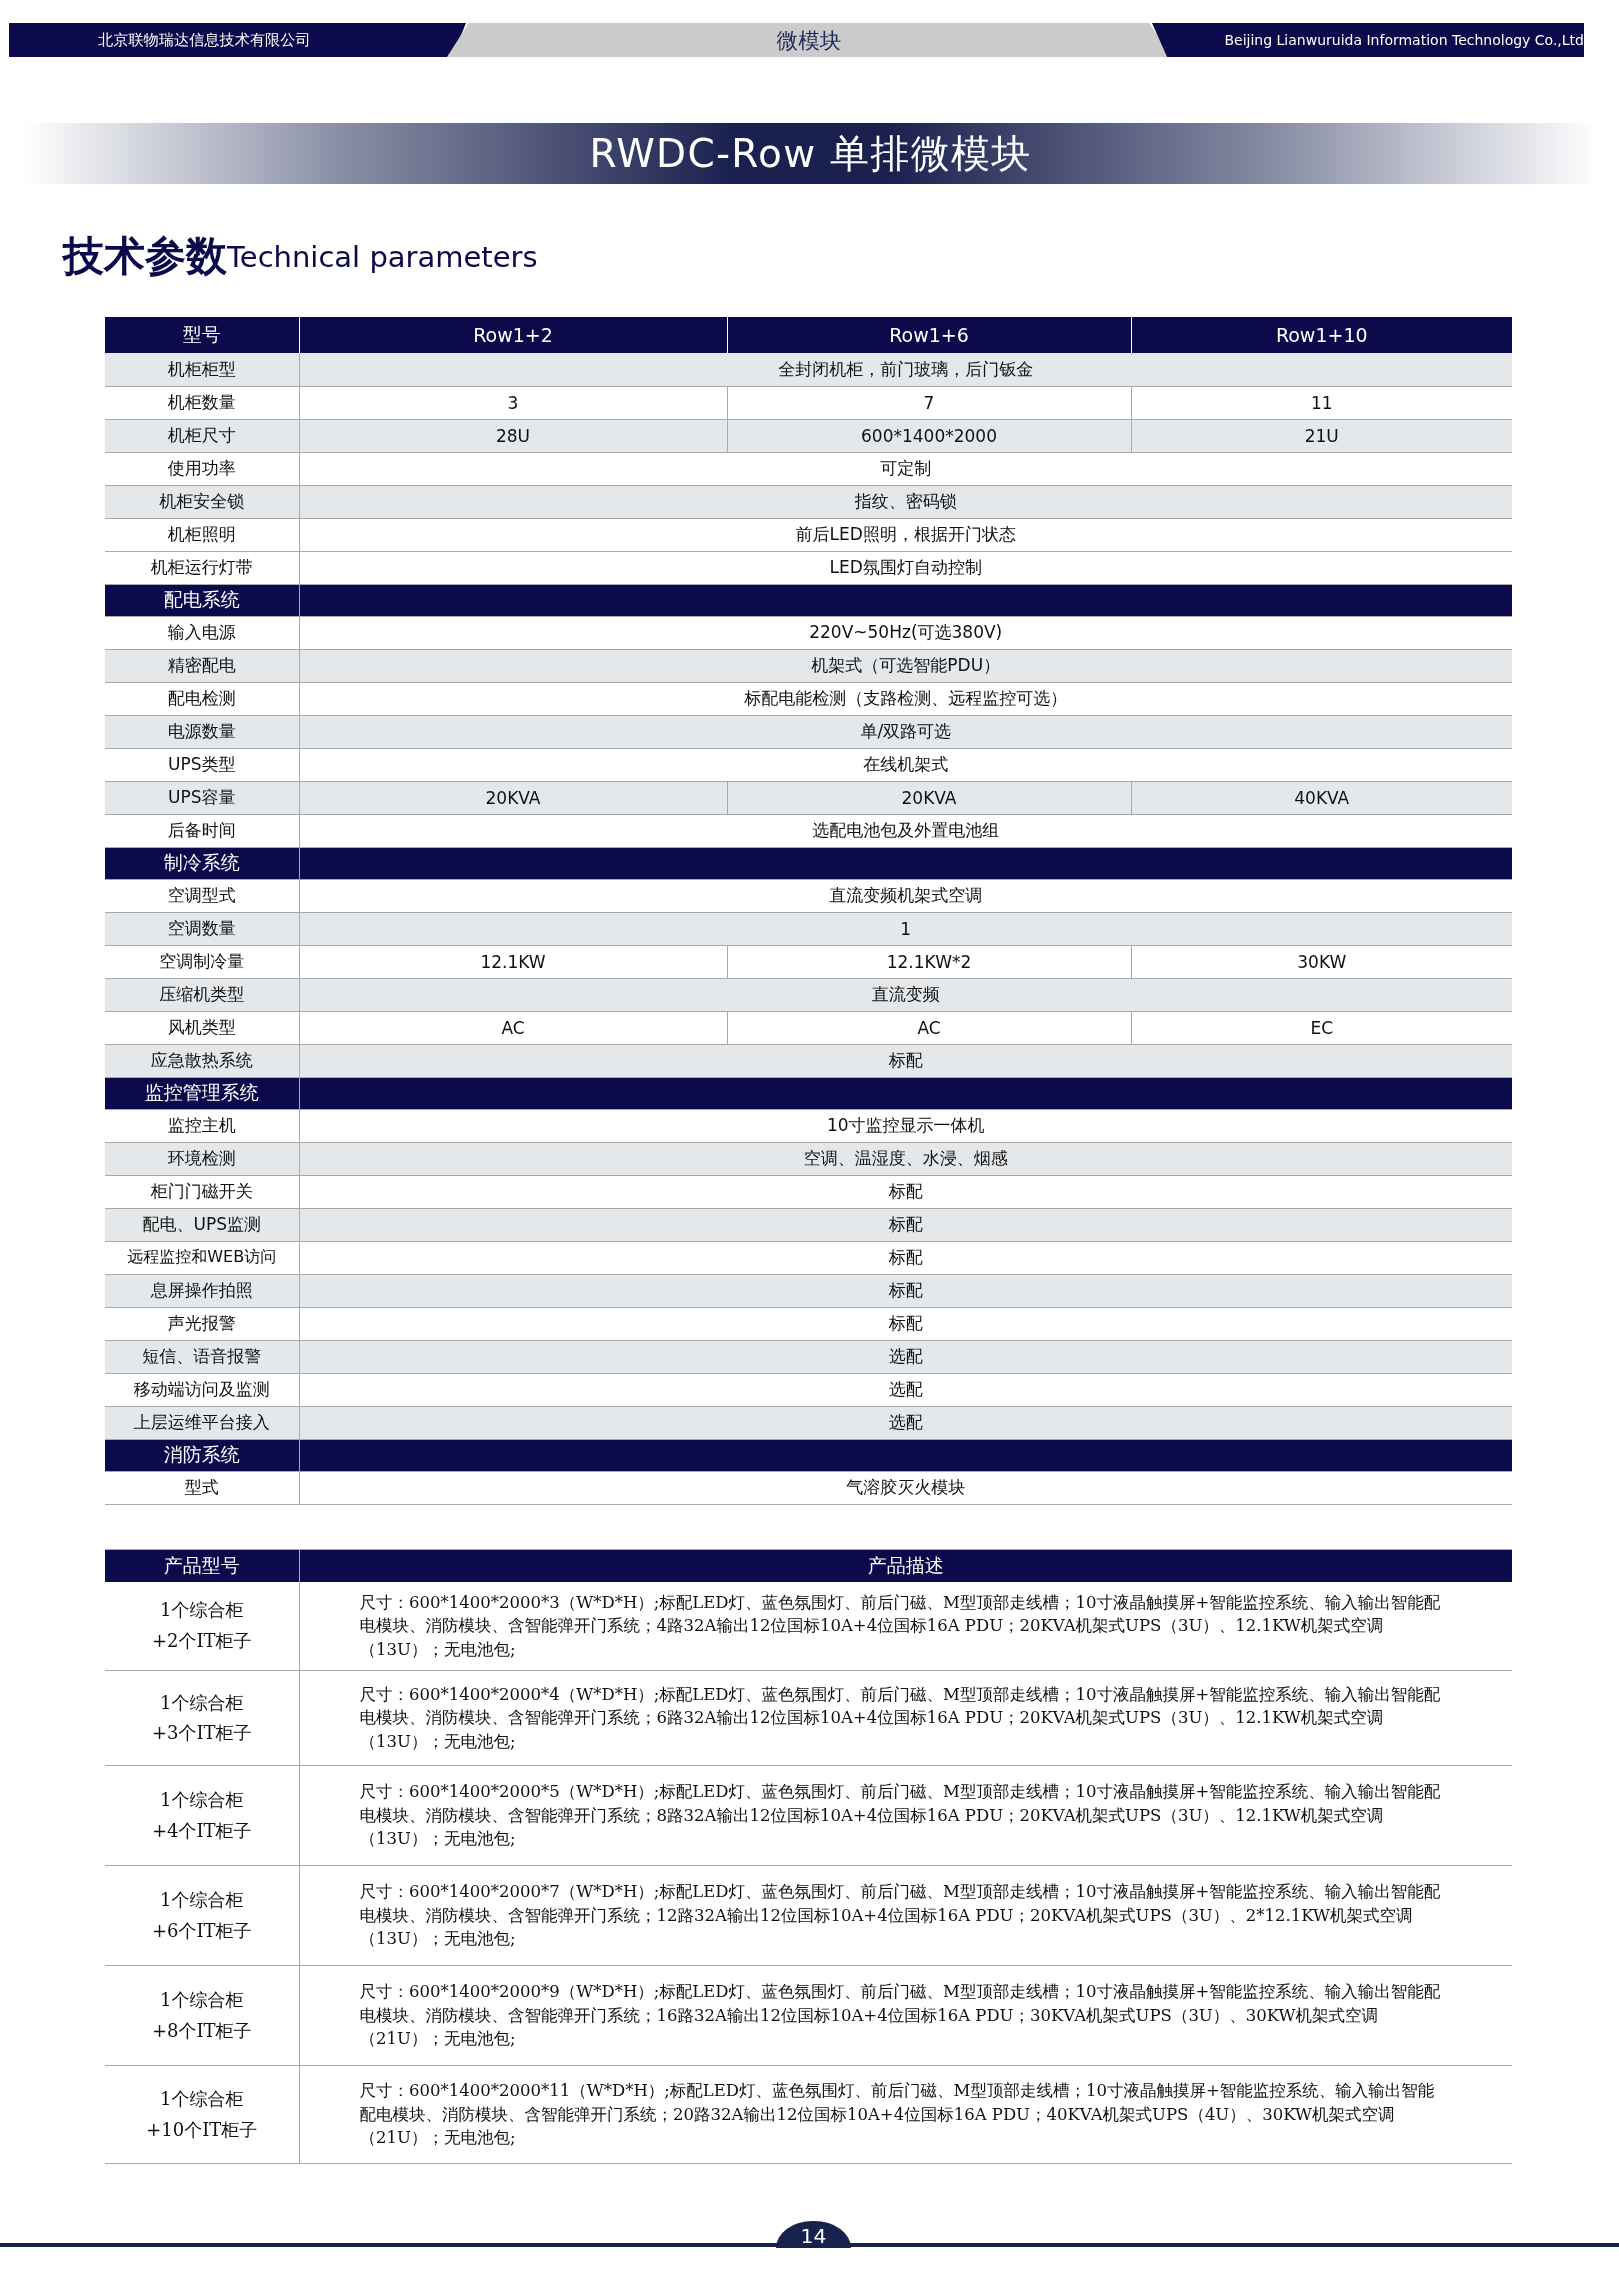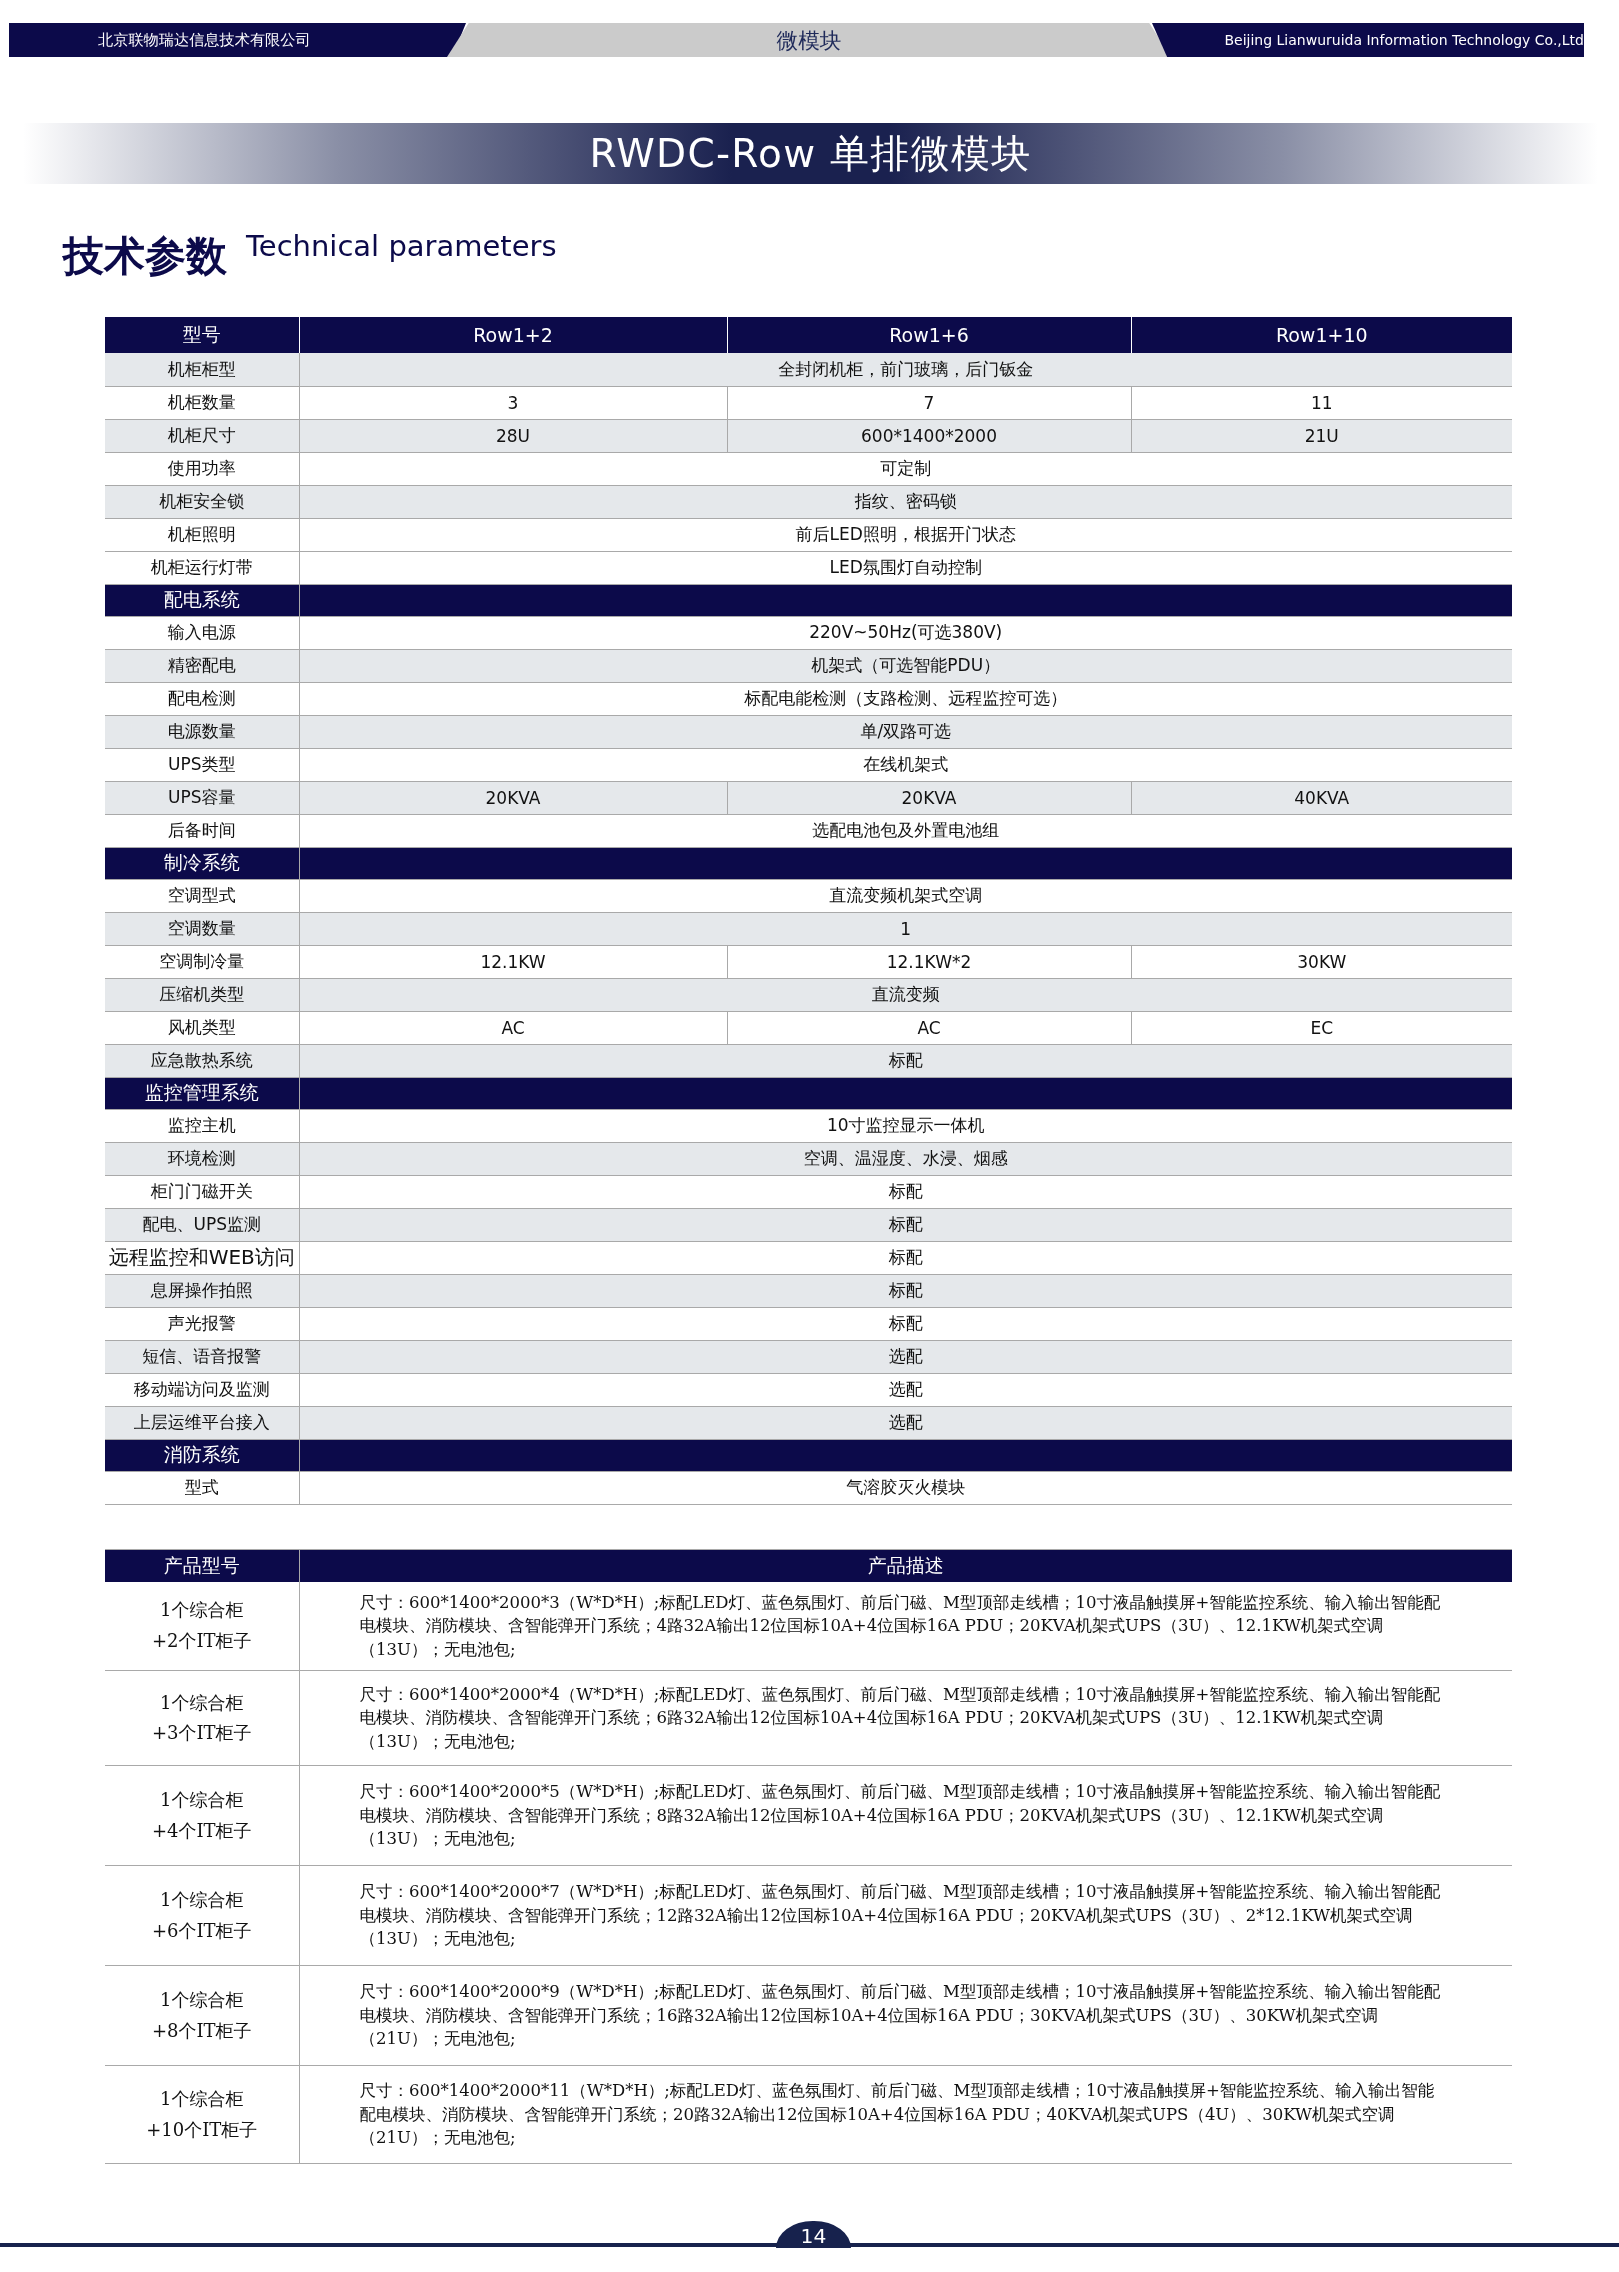--- a/index.html
+++ b/index.html
@@ -17,21 +17,21 @@
   .tb-right { position: absolute; left: 1143px; top: 0; width: 432px; height: 34px; background: #0c0a4a;
     clip-path: polygon(0 0, 100% 0, 100% 100%, 3.5% 100%); color: #fff; font-size: 14px;
     display: flex; align-items: center; justify-content: flex-end; }
 
   
   .title-bar { position: absolute; top: 123px; left: 23px; width: 1575px; height: 61px;
     background: linear-gradient(90deg, rgba(255,255,255,1) 0%, #8a8fa6 20%, #1a214f 45%, #1a214f 55%, #8a8fa6 80%, rgba(255,255,255,1) 100%);
     display: flex; align-items: center; justify-content: center; color: #fff; font-size: 39px; letter-spacing: 1.3px; }
 
   
-  .section-heading { position: absolute; top: 229px; left: 63px; display: flex; align-items: flex-start; gap: 19px; color: #0c0a4a; }
+  .section-heading { position: absolute; top: 229px; left: 63px; display: flex; align-items: center; color: #0c0a4a; }
   .sh-cn { font-size: 41px; font-weight: bold; }
   .sh-en { font-size: 29px; }
 
   
   .spec-table { position: absolute; top: 317px; left: 105px; width: 1406px; border-collapse: collapse; table-layout: fixed; font-size: 17px; }
   .spec-table col.c0 { width: 194px; }
   .spec-table col.c1 { width: 428px; }
   .spec-table col.c2 { width: 404px; }
   .spec-table col.c3 { width: 381px; }
   .spec-table td, .spec-table th { height: 33px; text-align: center; vertical-align: middle; border-bottom: 1.9px solid #a9a9a9; }
@@ -211,21 +211,21 @@
     </tr>
     <tr>
       <td>柜门门磁开关</td>
       <td colspan="3">标配</td>
     </tr>
     <tr class="shade">
       <td>配电、UPS监测</td>
       <td colspan="3">标配</td>
     </tr>
     <tr>
-      <td style="font-size:20px;">远程监控和WEB访问</td>
+      <td style="font-size:16px;">远程监控和WEB访问</td>
       <td colspan="3">标配</td>
     </tr>
     <tr class="shade">
       <td>息屏操作拍照</td>
       <td colspan="3">标配</td>
     </tr>
     <tr>
       <td>声光报警</td>
       <td colspan="3">标配</td>
     </tr>

